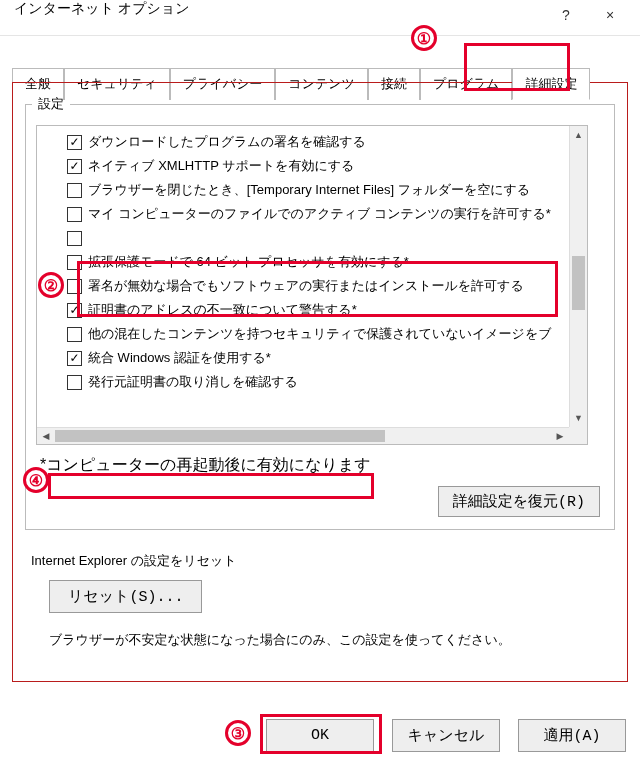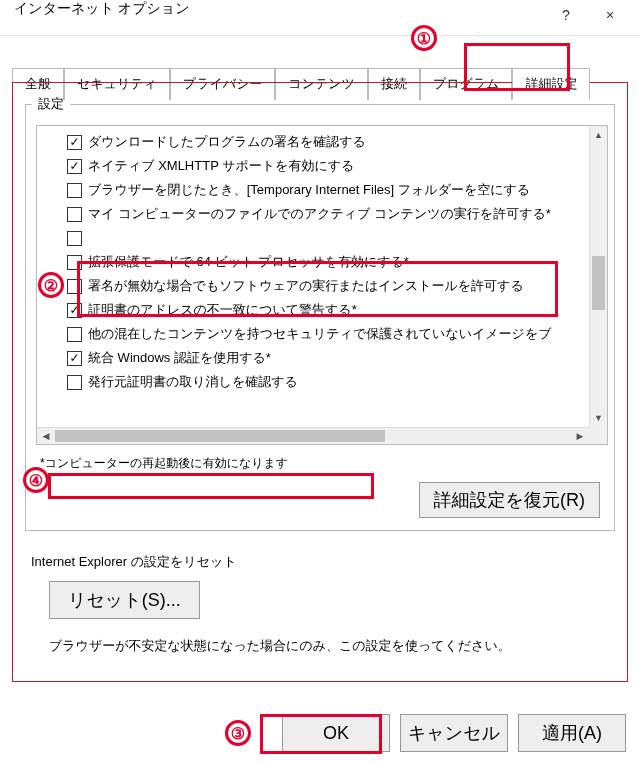--- a/index.html
+++ b/index.html
@@ -60,21 +60,21 @@
     border: 1px solid #bbb;
     margin: 0 0 10px 0;
     padding: 6px 6px 8px 6px;
     position: relative;
   }
   fieldset.settings legend { padding: 0 6px; font-size: 13px; }
   .listwrap {
     position: relative;
     border: 1px solid #bbb;
     height: 320px;
-    margin: 6px 0 10px 4px;
+    margin: 6px 20px 10px 4px;
     overflow: hidden;
     background: #fff;
     padding-left: 32px;
   }
   .list {
     position: absolute;
     left: 0; top: 0; bottom: 17px; right: 18px;
     overflow: hidden;
     padding-left: 30px;
     padding-top: 4px;
@@ -151,28 +151,28 @@
     left: 18px;
     width: 330px;
     background: #c2c2c2;
   }
   .corner {
     position: absolute;
     right: 0; bottom: 0;
     width: 18px; height: 17px;
     background: #f0f0f0;
   }
-  .note-line { margin: 0 8px 10px 8px; font-size: 12px; }
+  .note-line { margin: 0 8px 10px 8px; font-size: 16px; }
   .restore-row { text-align: right; margin: 0 8px 4px 8px; }
   .btn {
     border: 1px solid #999;
     background: #eee;
     padding: 5px 14px;
-    font-size: 18px;
-    font-family: Liberation Sans, sans-serif;
+    font-size: 15px;
+    font-family: Liberation Mono, monospace;
     cursor: default;
   }
   .reset-section { margin: 22px 6px 0 6px; }
   .reset-section .heading { font-size: 13px; margin-bottom: 10px; }
   .reset-row {
     display: flex;
     align-items: center;
     justify-content: space-between;
     margin-left: 18px;
     margin-bottom: 18px;
@@ -180,21 +180,21 @@
   .reset-row .text { font-size: 13px; }
   .reset-row .btn { padding: 6px 18px; }
   .reset-desc { margin-left: 18px; font-size: 13px; }
   .bottom-buttons {
     position: absolute;
     right: 14px;
     bottom: 10px;
     display: flex;
     gap: 10px;
   }
-  .bottom-buttons .btn { width: 108px; padding: 6px 0; text-align: center; }
+  .bottom-buttons .btn { width: 108px; padding: 6px 0; text-align: center; margin-left: 8px; }
 
   .annot {
     position: absolute;
     border: 3.5px solid #e4002b;
     z-index: 50;
     pointer-events: none;
   }
   .numcircle {
     position: absolute;
     width: 26px; height: 26px;

